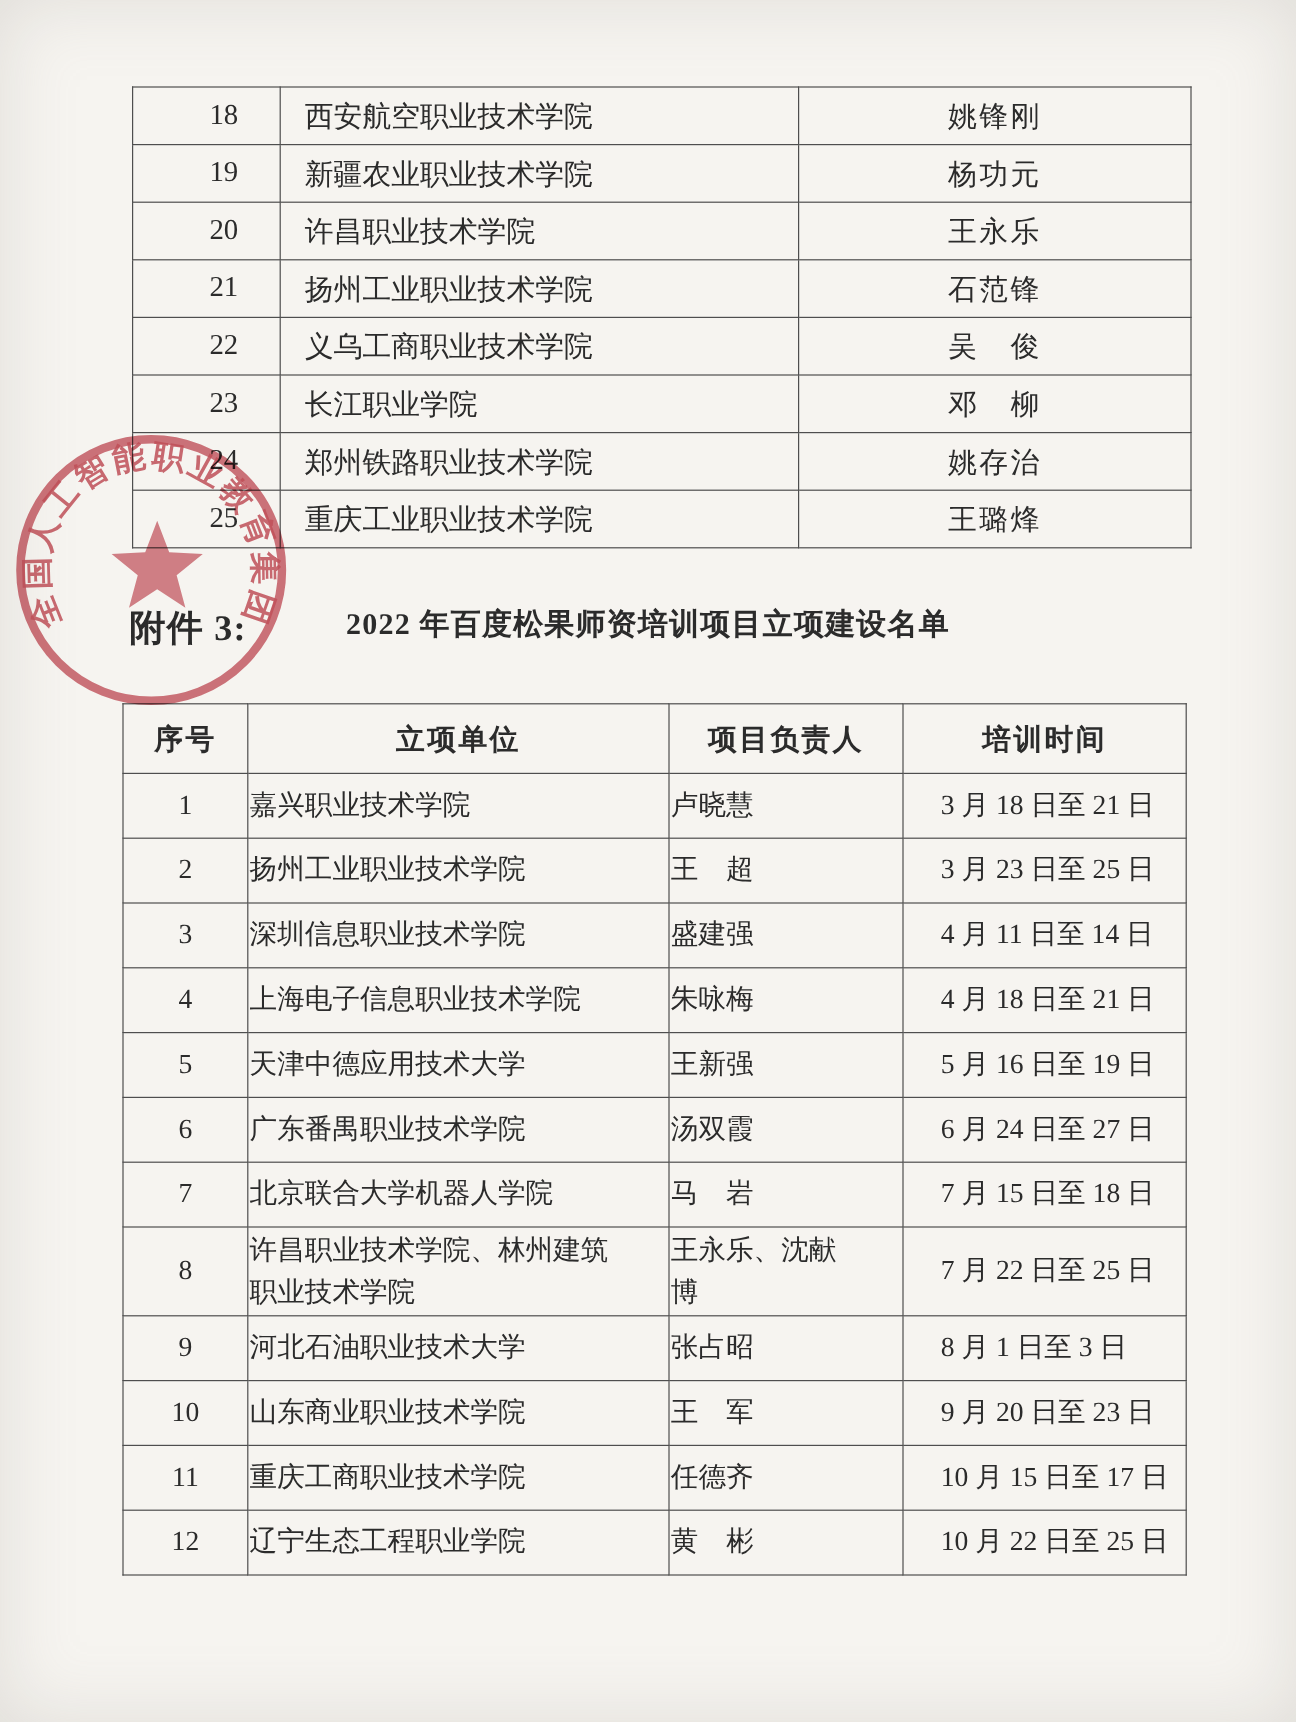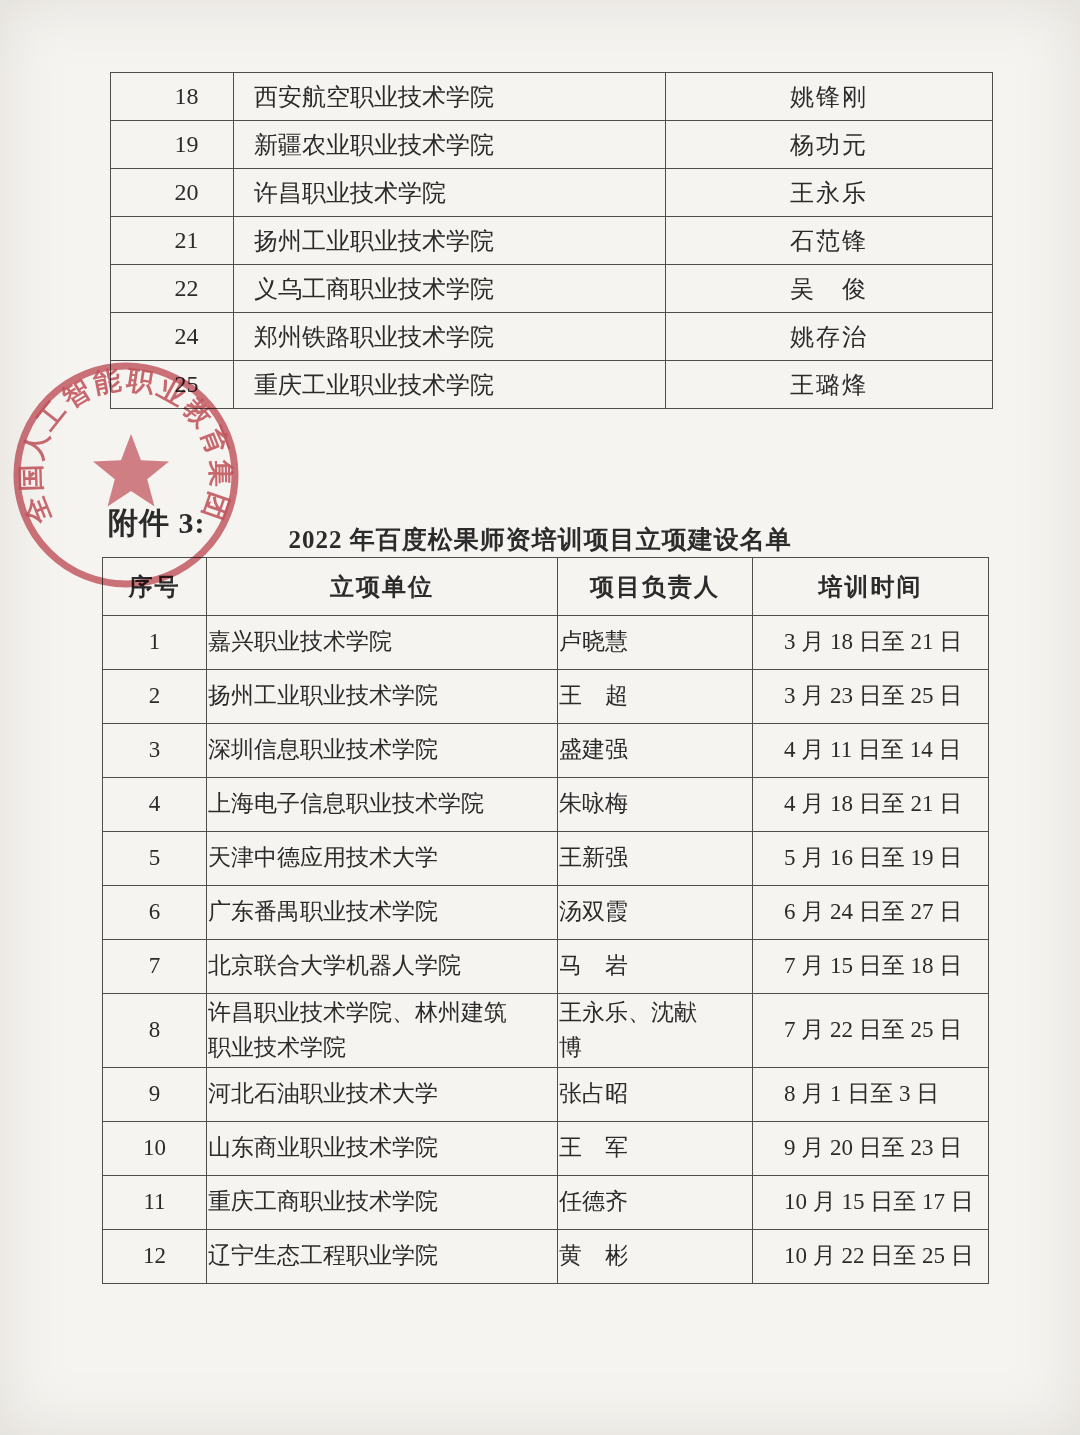--- a/index.html
+++ b/index.html
@@ -28,25 +28,25 @@
   .table1 col.c-name { width:327px; }
 
   
   .attachment-row { position:absolute; left:0; top:503px; width:1080px; height:40px; }
   .attachment-label {
     position:absolute; left:108px; top:0;
     font-size:30px; font-weight:bold; letter-spacing:1px;
   }
   .attachment-title {
     position:absolute; left:50%; transform:translateX(-50%); top:0;
-    font-size:25px; font-weight:bold; letter-spacing:1px; white-space:nowrap;margin-top:20px;
-  }
-
-  
-  .table2 { position:absolute; left:102px; top:557px; width:886px; }
+    font-size:25px; font-weight:bold; letter-spacing:1px; white-space:nowrap;
+  }
+
+  
+  .table2 { position:absolute; left:102px; top:586px; width:886px; }
   .table2 th { height:55px; font-size:24px; font-weight:bold; text-align:center; letter-spacing:2px; }
   .table2 td { height:49px; font-size:23px; line-height:1.5; padding-top:2px; padding-bottom:2px; }
   .table2 .cell-no     { text-align:center; }
   .table2 .cell-org    { text-align:left; padding-right:10px; white-space:pre-line; }
   .table2 .cell-leader { text-align:left; white-space:pre-line; }
   .table2 .cell-time   { text-align:left; padding-left:31px; white-space:nowrap; }
   .table2 col.c-no     { width:104px; }
   .table2 col.c-org    { width:351px; }
   .table2 col.c-leader { width:195px; }
   .table2 col.c-time   { width:236px; }
@@ -87,20 +87,25 @@
         </tr>
         <tr>
           <td class="cell-no">21</td>
           <td class="cell-org">扬州工业职业技术学院</td>
           <td class="cell-name">石范锋</td>
         </tr>
         <tr>
           <td class="cell-no">22</td>
           <td class="cell-org">义乌工商职业技术学院</td>
           <td class="cell-name">吴　俊</td>
+        </tr>
+        <tr>
+          <td class="cell-no">23</td>
+          <td class="cell-org">长江职业学院</td>
+          <td class="cell-name">邓　柳</td>
         </tr>
         <tr>
           <td class="cell-no">24</td>
           <td class="cell-org">郑州铁路职业技术学院</td>
           <td class="cell-name">姚存治</td>
         </tr>
         <tr>
           <td class="cell-no">25</td>
           <td class="cell-org">重庆工业职业技术学院</td>
           <td class="cell-name">王璐烽</td>

